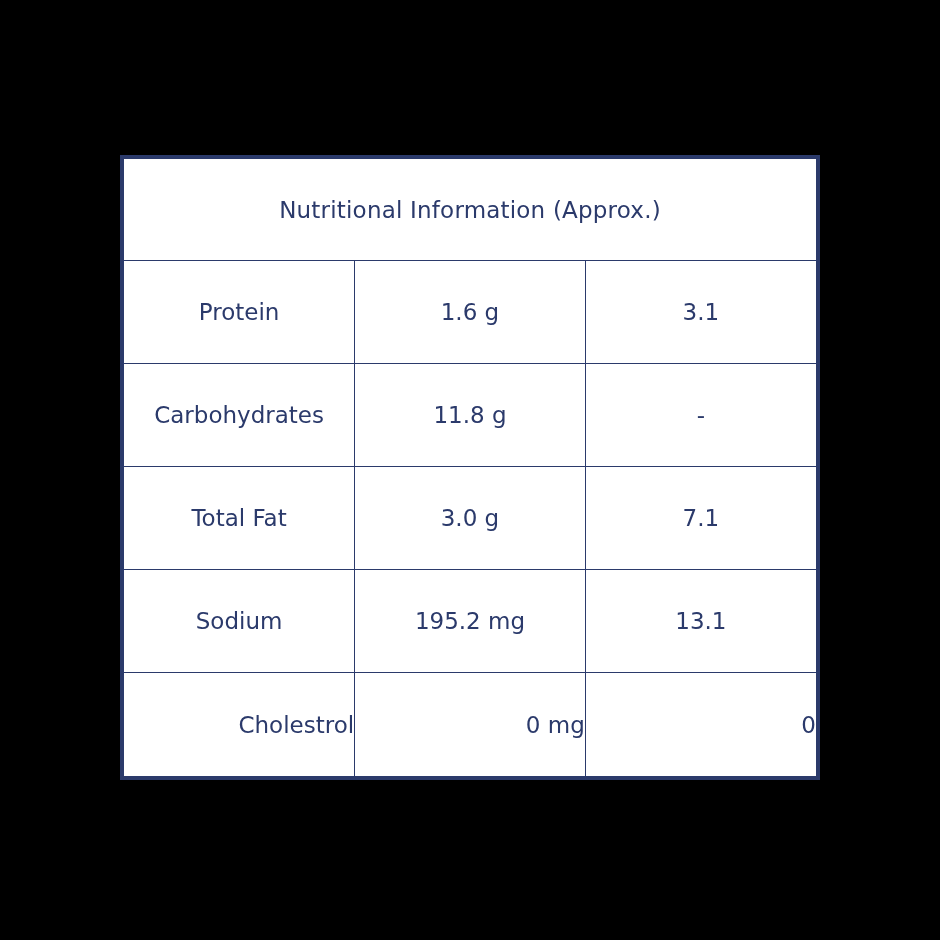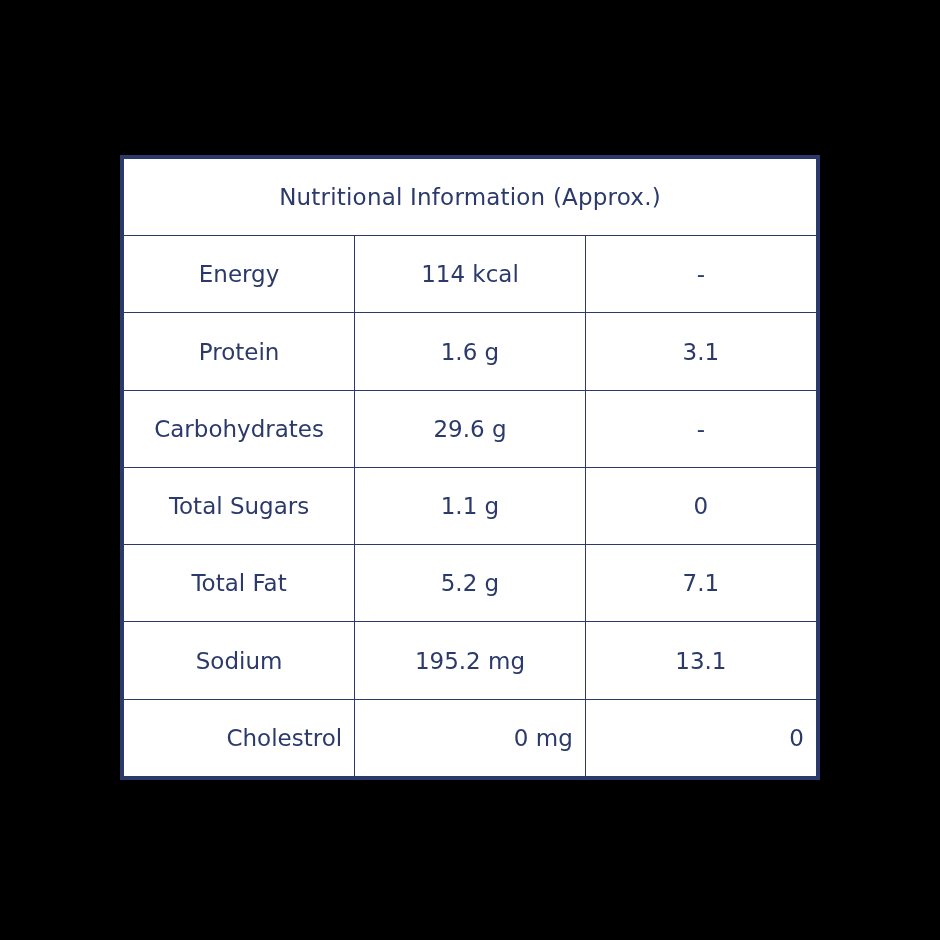--- a/index.html
+++ b/index.html
@@ -35,21 +35,21 @@
     border-collapse: collapse;
     table-layout: fixed;
     color: #2b3a6b;
   }
   .nut-table td {
     border: 1px solid #2b3a6b;
     text-align: center;
     vertical-align: middle;
     font-size: 23px;
     font-weight: 500;
-    padding: 12px;
+    padding: 0;
     height: 50px;
   }
   .nut-table tr:first-child td {
     border-top: none;
   }
   .nut-table tr td:first-child {
     border-left: none;
   }
   .nut-table tr td:last-child {
     border-right: none;
@@ -83,42 +83,32 @@
 <body>
 
 <div class="canvas">
   <div class="panel">
     <table class="nut-table">
       <tbody>
         <tr>
           <td class="title-cell" colspan="3">Nutritional Information (Approx.)</td>
         </tr>
         <tr class="row-h">
-          <td class="nutrient-name">Energy</td>
-          <td>114 kcal</td>
-          <td>-</td>
-        </tr>
-        <tr class="row-h">
           <td class="nutrient-name">Protein</td>
           <td>1.6 g</td>
           <td>3.1</td>
         </tr>
         <tr class="row-h">
           <td class="nutrient-name">Carbohydrates</td>
-          <td>29.6 g</td>
+          <td>11.8 g</td>
           <td>-</td>
         </tr>
         <tr class="row-h">
-          <td class="nutrient-name">Total Sugars</td>
-          <td>1.1 g</td>
-          <td>0</td>
-        </tr>
-        <tr class="row-h">
           <td class="nutrient-name">Total Fat</td>
-          <td>5.2 g</td>
+          <td>3.0 g</td>
           <td>7.1</td>
         </tr>
         <tr class="row-h">
           <td class="nutrient-name">Sodium</td>
           <td>195.2 mg</td>
           <td>13.1</td>
         </tr>
         <tr class="row-h">
           <td class="nutrient-name">Cholestrol</td>
           <td>0 mg</td>

